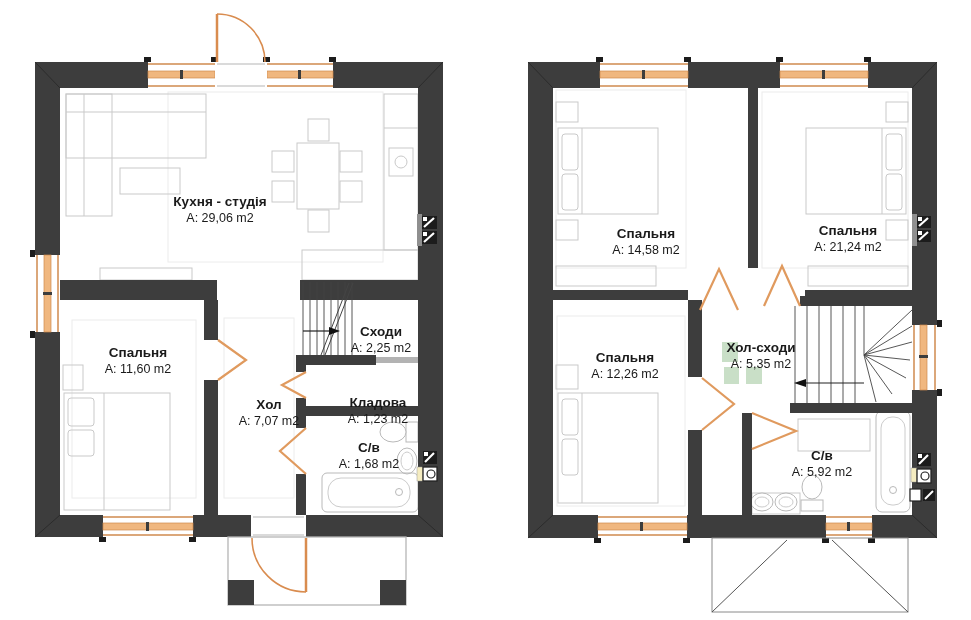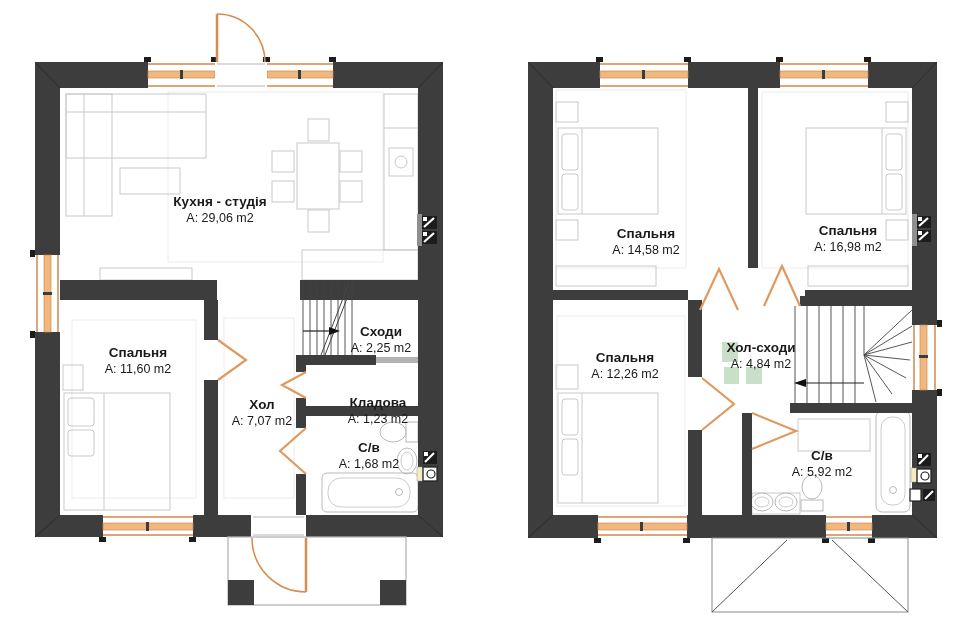--- a/index.html
+++ b/index.html
@@ -404,47 +404,47 @@
   <div class="room-area">A: 29,06 m2</div>
 </div>
 <div class="room-label" style="left:138px;top:344px">
   <div class="room-name">Спальня</div>
   <div class="room-area">A: 11,60 m2</div>
 </div>
 <div class="room-label" style="left:381px;top:323px">
   <div class="room-name">Сходи</div>
   <div class="room-area">A: 2,25 m2</div>
 </div>
-<div class="room-label" style="left:262px;top:396px">
+<div class="room-label" style="left:269px;top:396px">
   <div class="room-name">Хол</div>
   <div class="room-area">A: 7,07 m2</div>
 </div>
 <div class="room-label" style="left:378px;top:394px">
   <div class="room-name">Кладова</div>
   <div class="room-area">A: 1,23 m2</div>
 </div>
 <div class="room-label" style="left:369px;top:439px">
   <div class="room-name">С/в</div>
   <div class="room-area">A: 1,68 m2</div>
 </div>
 
 <div class="room-label" style="left:646px;top:225px">
   <div class="room-name">Спальня</div>
   <div class="room-area">A: 14,58 m2</div>
 </div>
 <div class="room-label" style="left:848px;top:222px">
   <div class="room-name">Спальня</div>
-  <div class="room-area">A: 16,98 m2</div>
+  <div class="room-area">A: 21,24 m2</div>
 </div>
 <div class="room-label" style="left:625px;top:349px">
   <div class="room-name">Спальня</div>
   <div class="room-area">A: 12,26 m2</div>
 </div>
 <div class="room-label" style="left:761px;top:339px">
   <div class="room-name">Хол-сходи</div>
-  <div class="room-area">A: 4,84 m2</div>
+  <div class="room-area">A: 5,35 m2</div>
 </div>
 <div class="room-label" style="left:822px;top:447px">
   <div class="room-name">С/в</div>
   <div class="room-area">A: 5,92 m2</div>
 </div>
 
 </div>
 
 </body></html>

